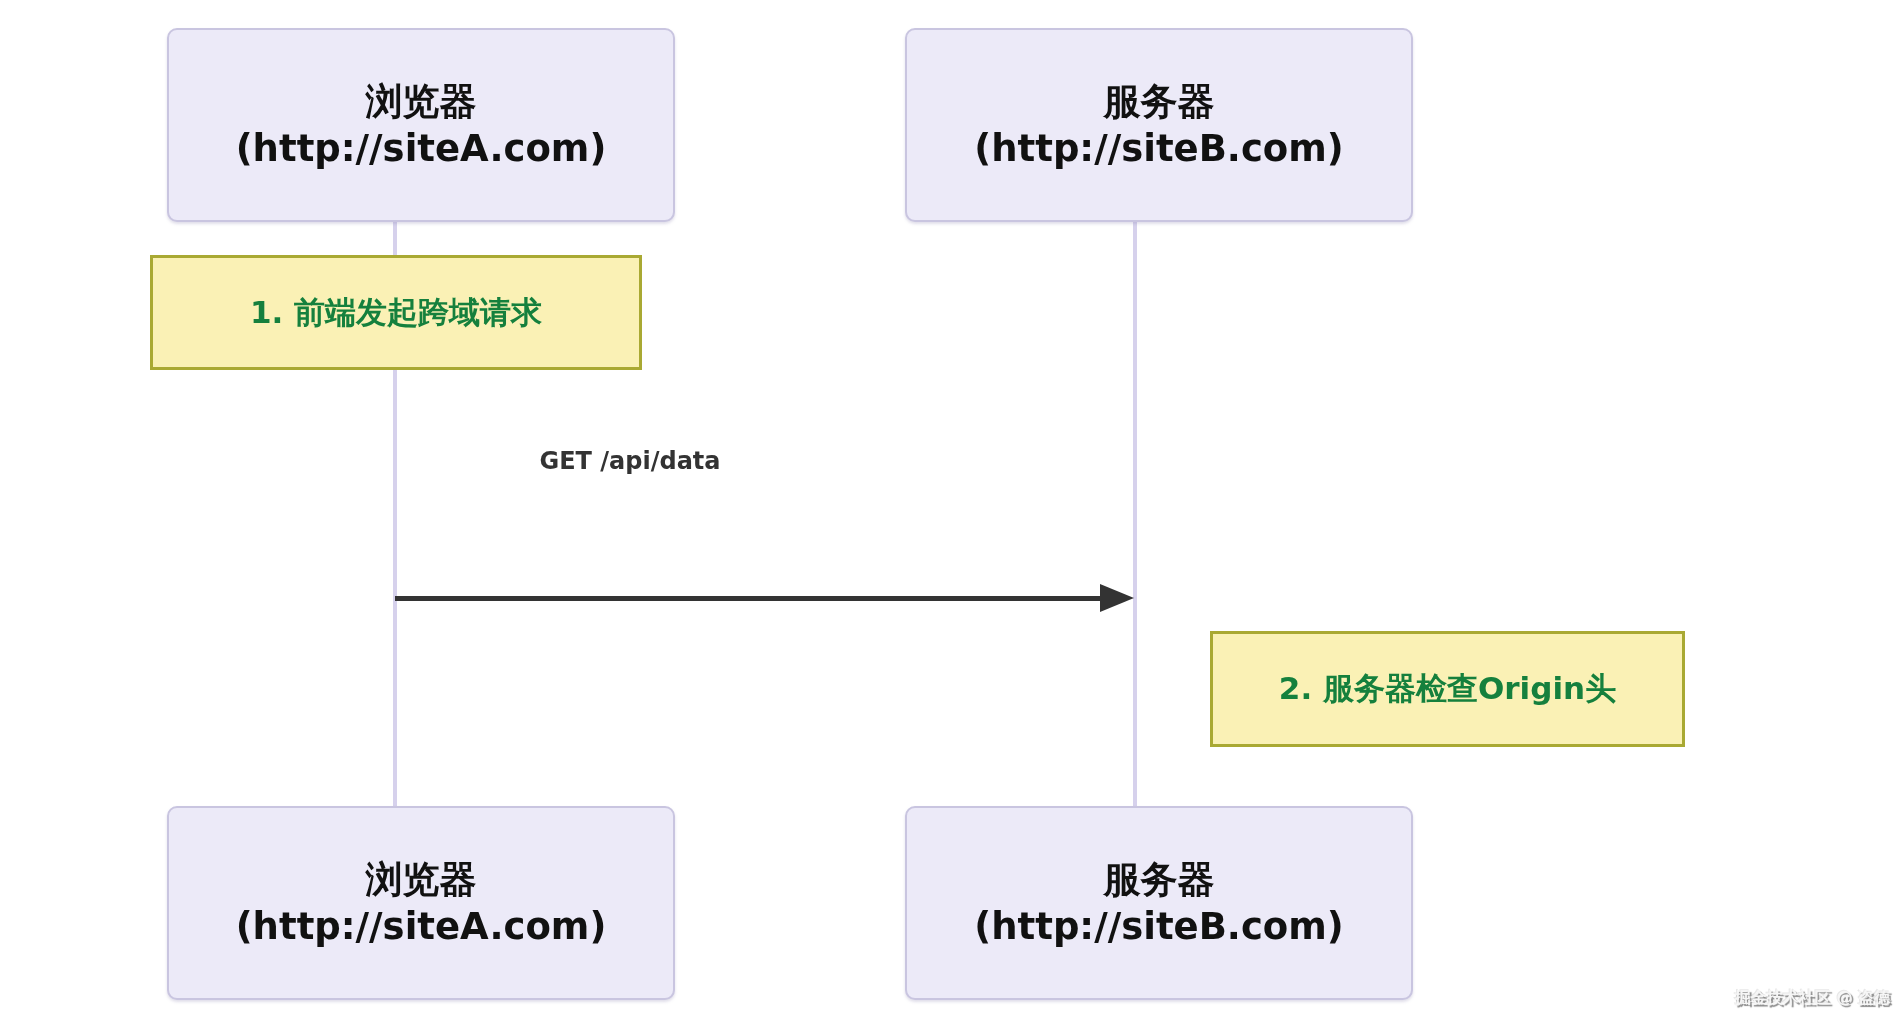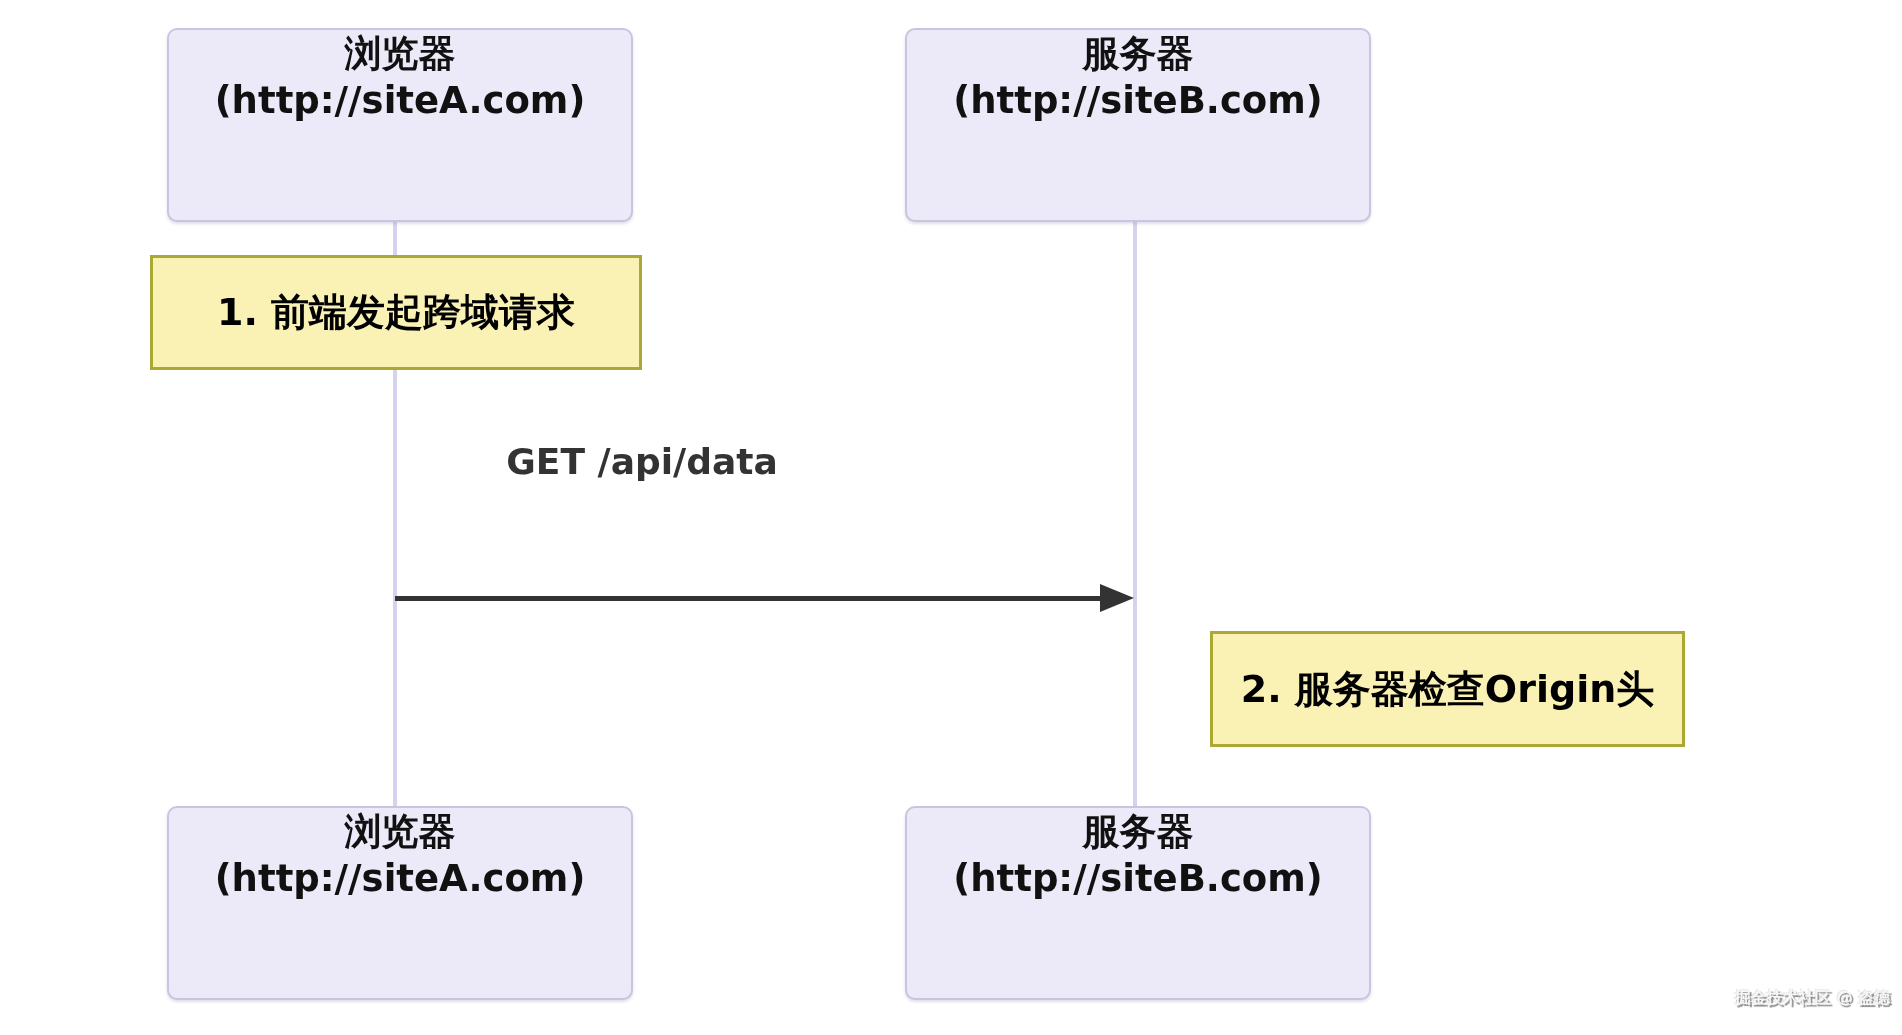--- a/index.html
+++ b/index.html
@@ -11,29 +11,30 @@
     position: relative;
     width: 1902px;
     height: 1035px;
     overflow: hidden;
     font-family: "DejaVu Sans", "Liberation Sans", sans-serif;
   }
 
   
   .actor-box {
     position: absolute;
-    width: 466px;
+    width: 508px;
     height: 194px;
     background: var(--actor-fill, #ECEAF8);
     border: 2px solid var(--actor-border, #C9C5E0);
     border-radius: 10px;
     box-shadow: 0 2px 3px rgba(130,125,170,0.25);
     display: flex;
     flex-direction: column;
     align-items: center;
+    justify-content: center;
     text-align: center;
     font-weight: bold;
     color: var(--actor-text, #111111);
     font-size: 37px;
     line-height: 47px;
     box-sizing: border-box;
     z-index: 3;
   }
   #actor-top-left     { left: 167px; top: 28px; }
   #actor-top-right    { left: 905px; top: 28px; }
@@ -55,37 +56,37 @@
   
   .note {
     position: absolute;
     background: var(--note-fill, #FAF1B5);
     border: 3px solid var(--note-border, #A9A933);
     display: flex;
     align-items: center;
     justify-content: center;
     text-align: center;
     font-weight: bold;
-    font-size: 38px;
-    color: #000000;
+    font-size: 31px;
+    color: #15803d;
     box-sizing: border-box;
     z-index: 4;
   }
   #note-step1 { left: 150px;  top: 255px; width: 492px; height: 115px; }
   #note-step2 { left: 1210px; top: 631px; width: 475px; height: 116px; }
 
   
   .message-label {
     position: absolute;
-    left: 272px;
+    left: 260px;
     top: 436px;
     width: 740px;
     text-align: center;
     font-weight: bold;
-    font-size: 36px;
+    font-size: 24px;
     line-height: 51px;
     color: var(--message-text, #333333);
     z-index: 2;
   }
   .message-label span { display: block; }
 
   
   .arrow { position: absolute; z-index: 2; }
   .arrow-line {
     position: absolute;

